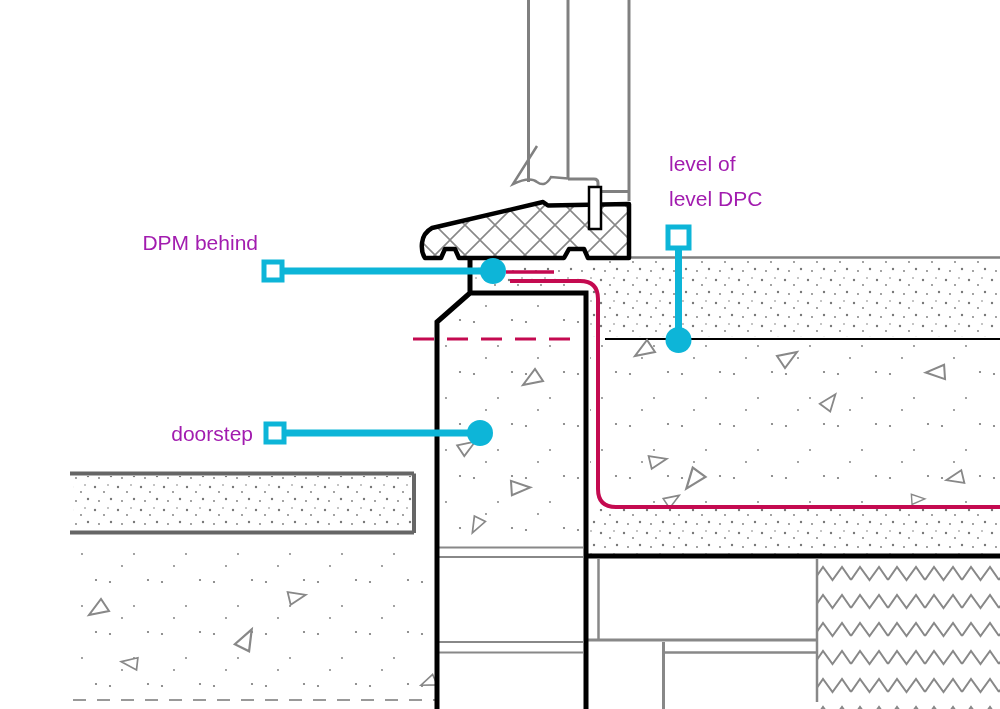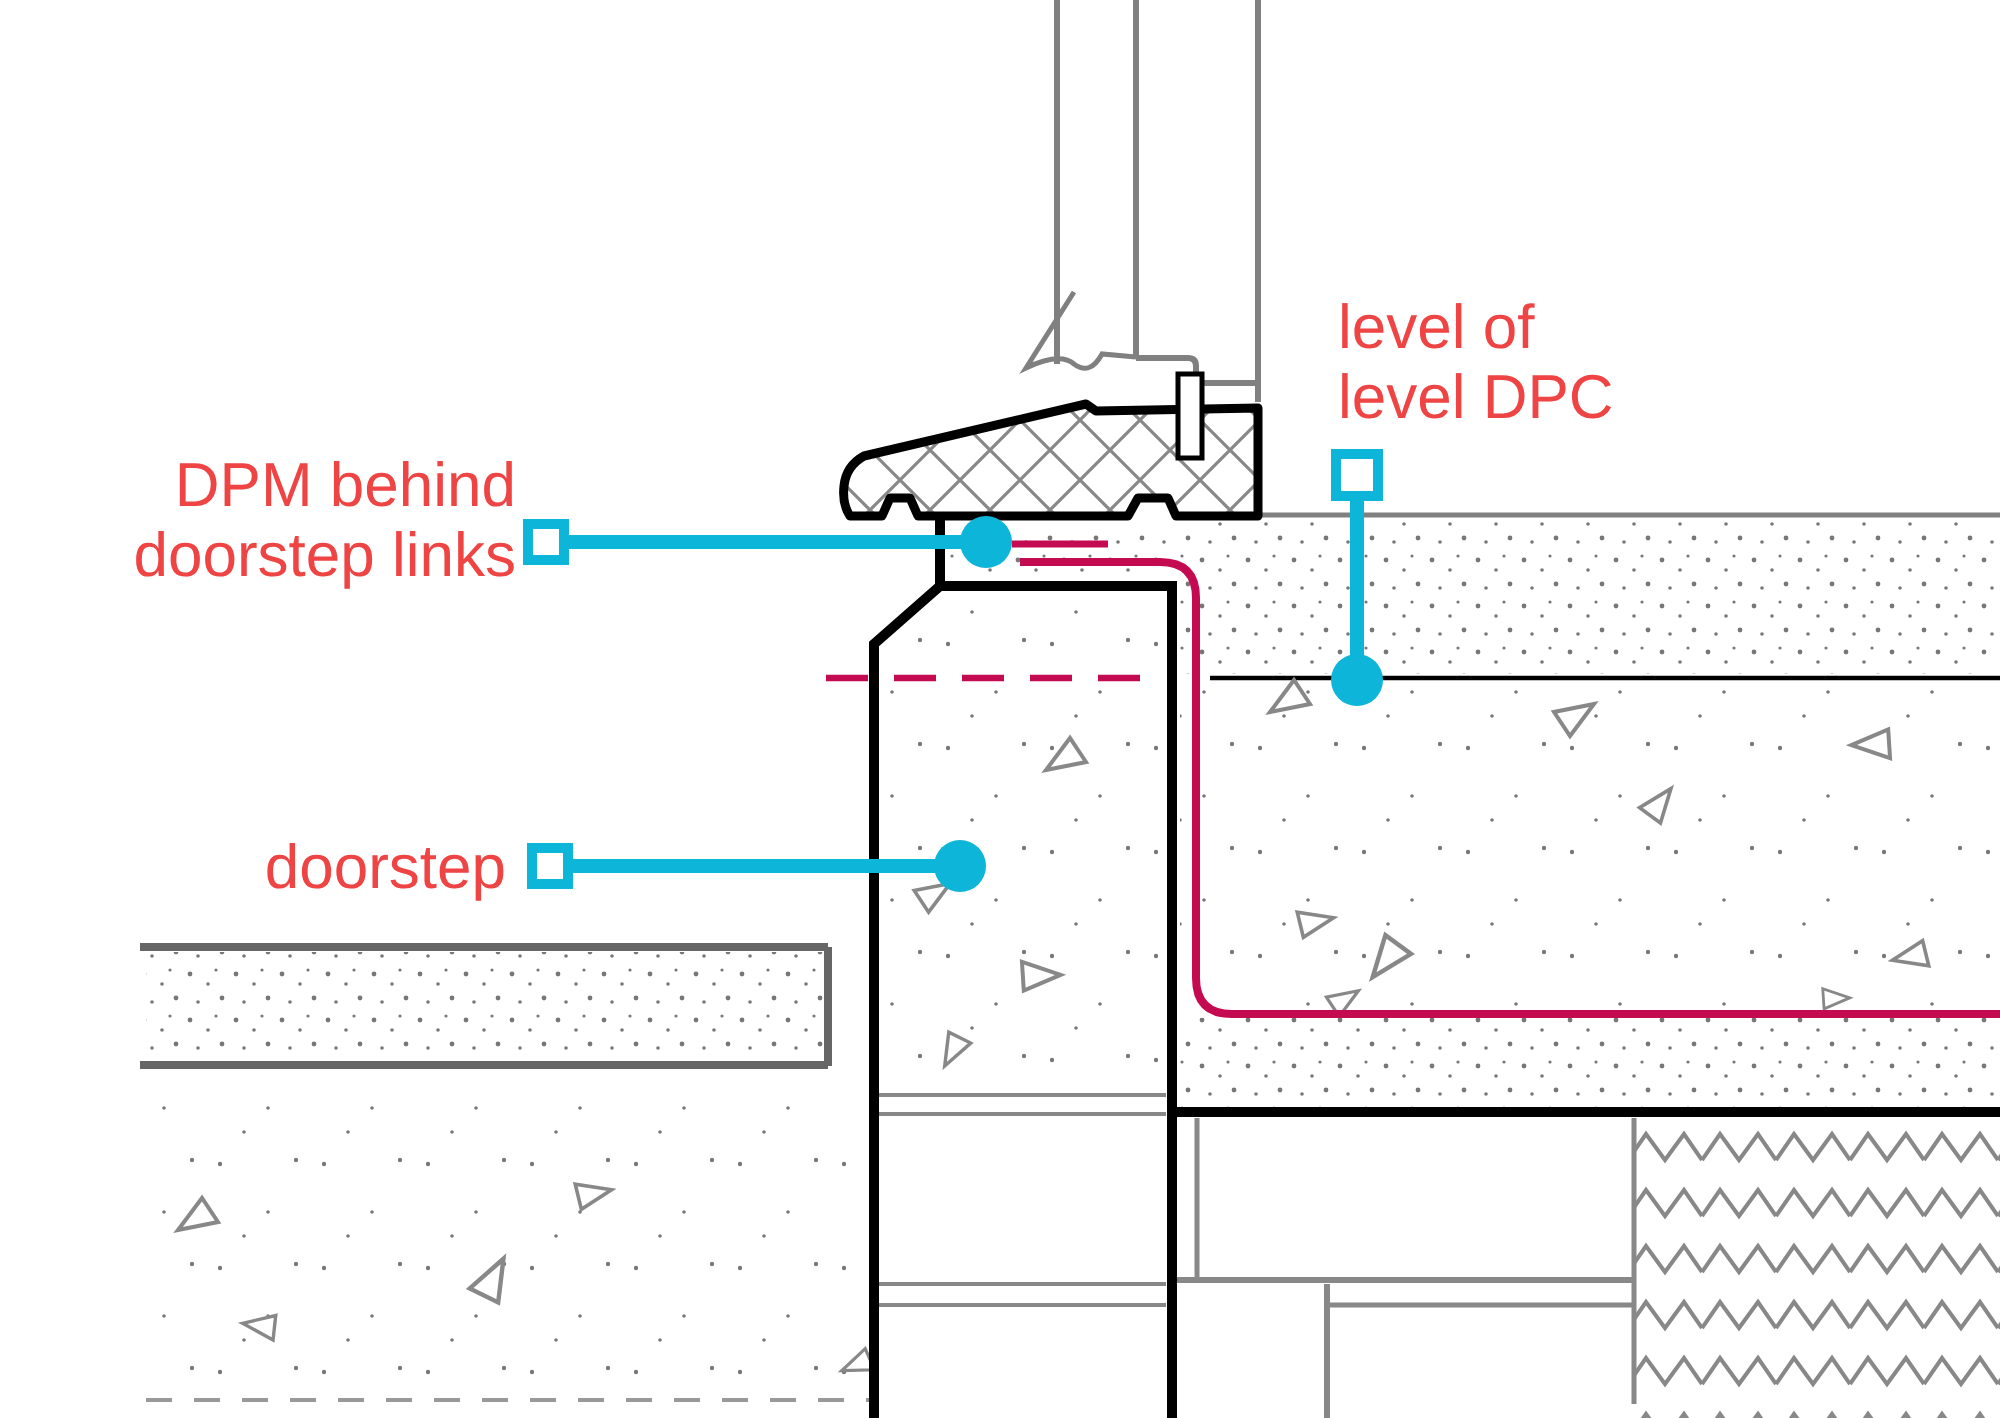--- a/index.html
+++ b/index.html
@@ -1,19 +1,19 @@
 <!DOCTYPE html>
 <html><head>
 <meta charset="utf-8">
 <style>
   html,body{margin:0;padding:0;background:#fff;}
   .stage{position:relative;width:1000px;height:709px;background:#fff;overflow:hidden;
          font-family:"Liberation Sans", sans-serif;}
   .stage svg{position:absolute;left:0;top:0;}
-  .lbl{position:absolute;color:#ef4444;font-size:31px;line-height:35px;white-space:nowrap;}
+  .lbl{position:absolute;color:#a21caf;font-size:21px;line-height:35px;white-space:nowrap;}
   .lbl span{display:block;}
   .lbl.right{text-align:right;}
 </style>
 </head>
 <body>
 
 <div class="stage">
 
 <svg width="1000" height="709" viewBox="0 0 1000 709">
   <defs>
@@ -137,21 +137,20 @@
   </g>
   <g fill="#0db5d8">
     <circle cx="493" cy="271" r="13"></circle>
     <circle cx="480" cy="433" r="13"></circle>
     <circle cx="678.5" cy="340" r="13"></circle>
   </g>
 </svg>
 
 <div class="lbl right" style="right:742px; top:225px;">
   <span>DPM behind</span>
-  <span>doorstep links</span>
 </div>
 
 <div class="lbl right" style="right:747px; top:416px;margin-left:32px;">
   <span>doorstep</span>
 </div>
 
 <div class="lbl" style="left:669px; top:146px;">
   <span>level of</span>
   <span>level DPC</span>
 </div>

